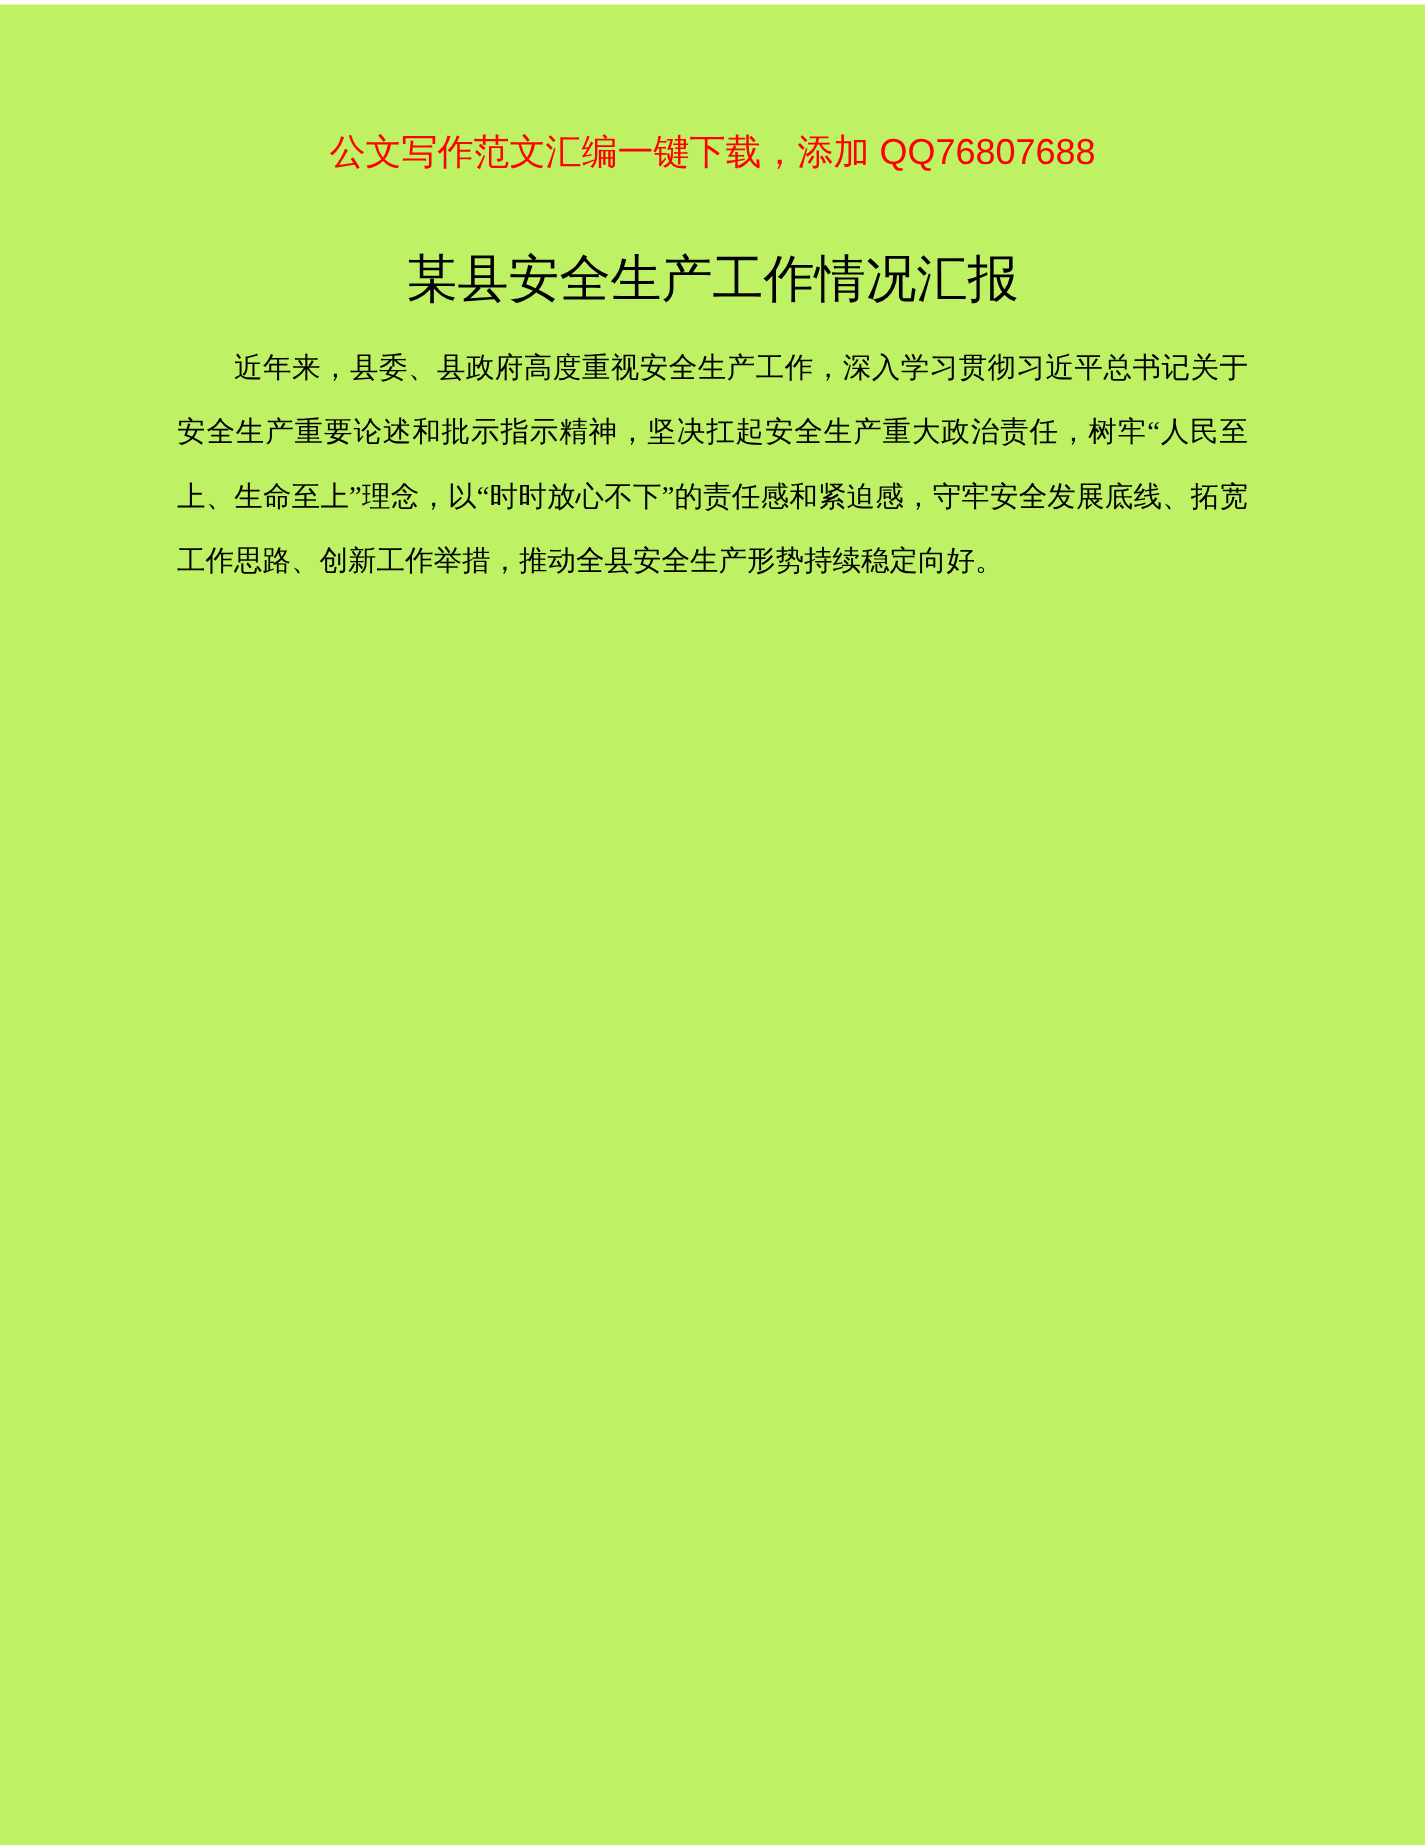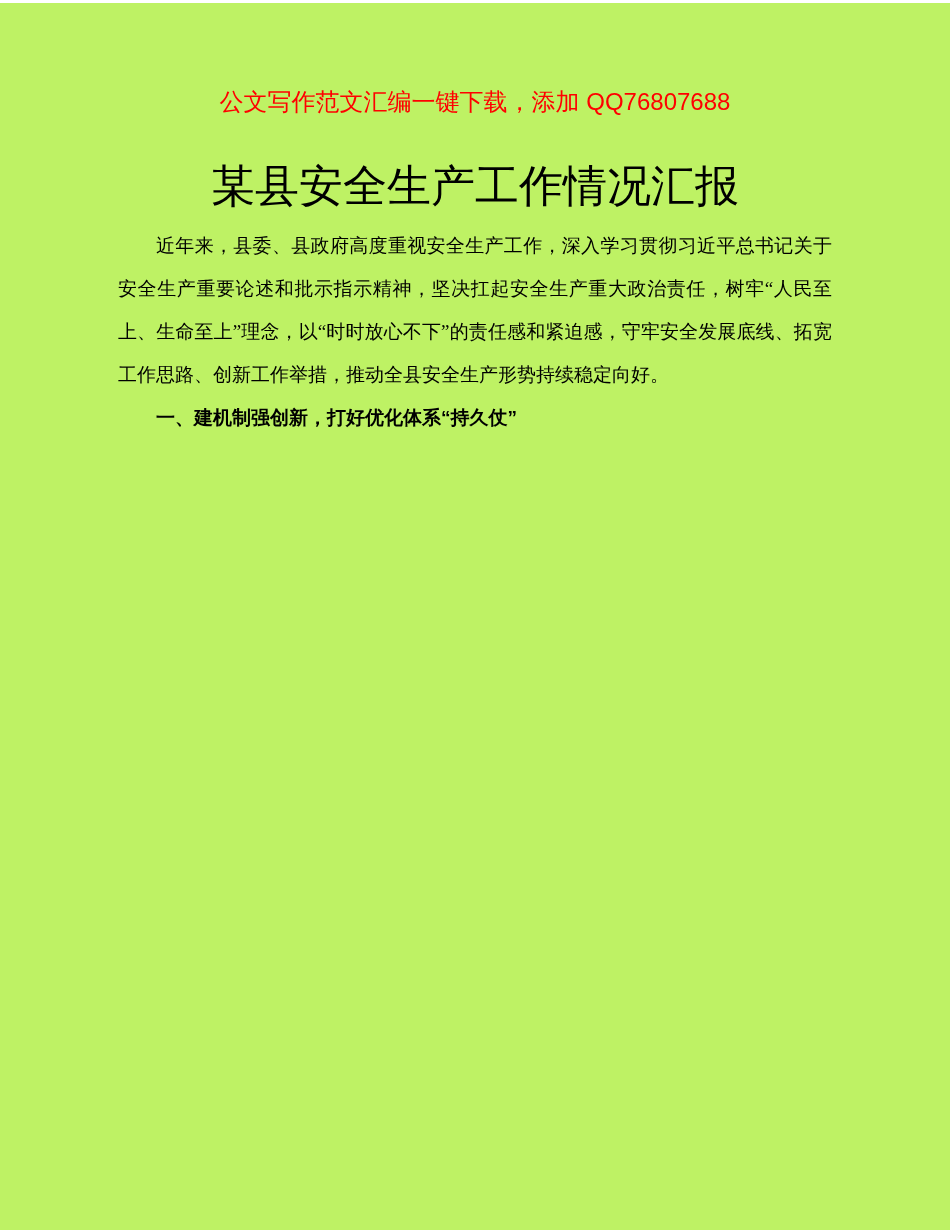--- a/index.html
+++ b/index.html
@@ -23,21 +23,21 @@
     font-family: "Liberation Sans", sans-serif;
     font-size: 24px;
     line-height: 30px;
     color: #ff0000;
   }
   .doc-title {
     margin: 44px 0 0 0;
     text-align: center;
     font-family: "Liberation Sans", sans-serif;
     font-weight: normal;
-    font-size: 44px;
+    font-size: 34px;
     line-height: 50px;
     color: #000000;
   }
   .body-text {
     margin-top: 13px;
     font-family: "Liberation Serif", serif;
     font-size: 19px;
     color: #000000;
   }
   .body-text p {
@@ -63,19 +63,18 @@
 <div class="page">
 
   <div class="notice">公文写作范文汇编一键下载，添加 QQ76807688</div>
 
   <h1 class="doc-title">某县安全生产工作情况汇报</h1>
 
   <div class="body-text">
 
     <p>近年来，县委、县政府高度重视安全生产工作，深入学习贯彻习近平总书记关于安全生产重要论述和批示指示精神，坚决扛起安全生产重大政治责任，树牢“人民至上、生命至上”理念，以“时时放心不下”的责任感和紧迫感，守牢安全发展底线、拓宽工作思路、创新工作举措，推动全县安全生产形势持续稳定向好。</p>
 
-    <p class="section-heading">一、建机制强创新，打好优化体系“持久仗”</p>
 
 
 
   </div>
 
 </div>
 
 </body></html>

